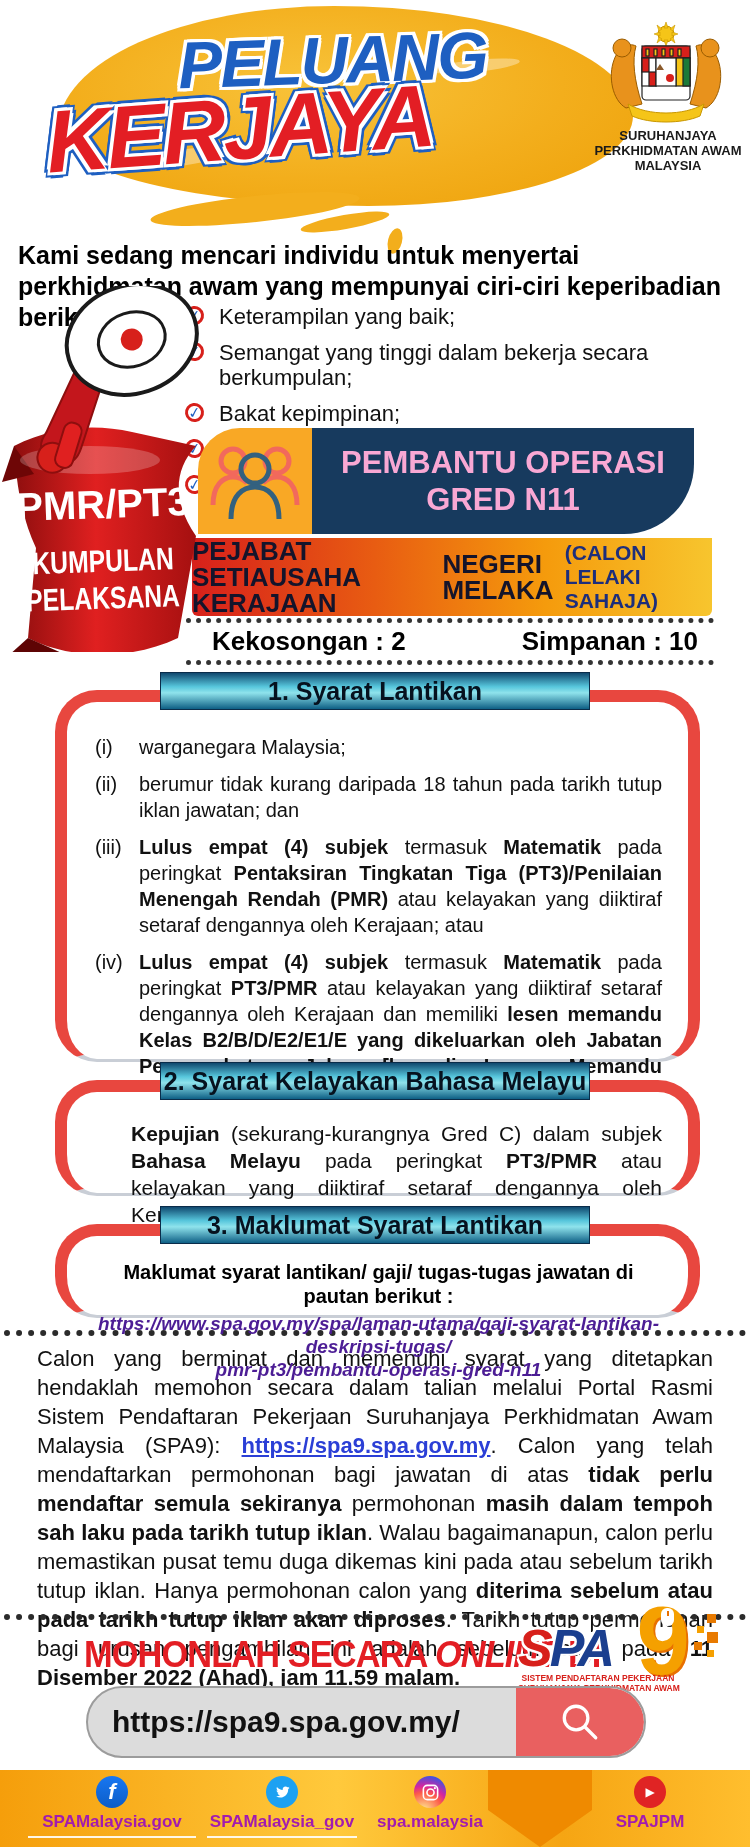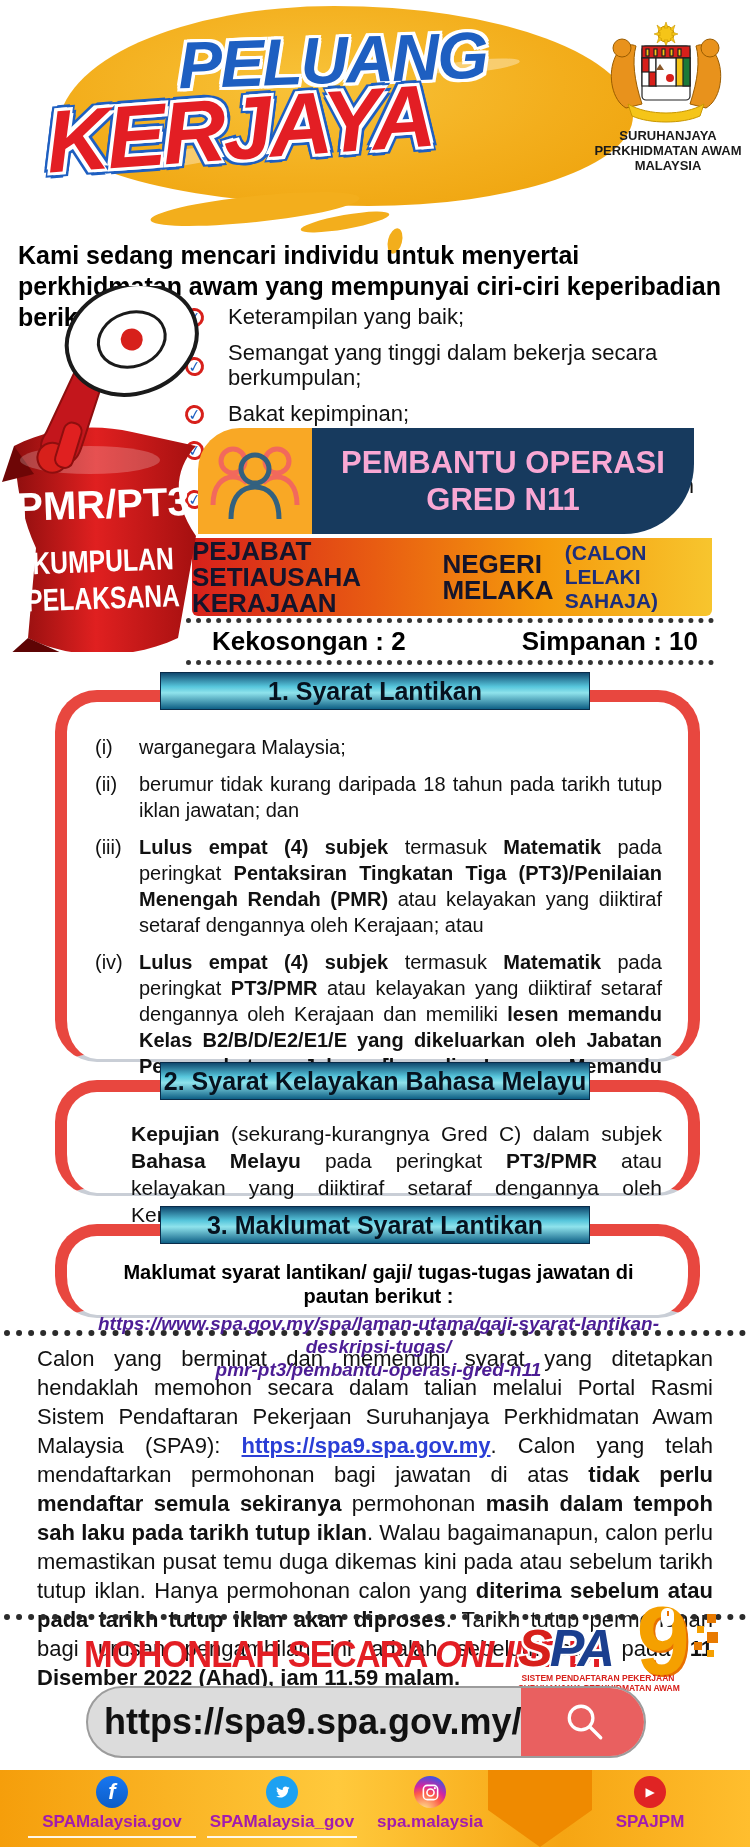--- a/index.html
+++ b/index.html
@@ -29,21 +29,21 @@
     color:#E31E24;letter-spacing:-3px;transform:rotate(-4deg);
     text-shadow:-3px -3px 0 #fff,3px -3px 0 #fff,-3px 3px 0 #fff,3px 3px 0 #fff,
                 -6px 0 0 #1E5FC1,6px 0 0 #1E5FC1,0 -6px 0 #1E5FC1,0 6px 0 #1E5FC1,
                 -5px -5px 0 #1E5FC1,5px -5px 0 #1E5FC1,-5px 5px 0 #1E5FC1,5px 5px 0 #1E5FC1;
   }
   .agency{left:592px;top:128px;width:152px;text-align:center;font-size:13px;font-weight:bold;line-height:15px;color:#1a1a1a;}
 
   
   .intro-heading{left:18px;top:240px;width:716px;font-size:25px;font-weight:bold;line-height:31px;color:#000;}
   .bullets{left:185px;top:304px;width:545px;}
-  .bullet{display:flex;gap:24px;margin-bottom:11px;font-size:22px;line-height:25px;color:#111;align-items:center;}
+  .bullet{display:flex;gap:15px;margin-bottom:11px;font-size:22px;line-height:25px;color:#111;}
   .check{flex:none;width:19px;height:19px;margin-top:2px;border:3px solid #D7201B;border-radius:50%;
          display:flex;align-items:center;justify-content:center;
          color:#1E5FC1;font-weight:bold;font-size:15px;transform:rotate(-8deg);}
 
   
   .panel-people{left:198px;top:428px;width:114px;height:106px;background:#F9A825;border-radius:42px 0 0 0;
                 display:flex;align-items:center;justify-content:center;}
   .panel-navy{left:312px;top:428px;width:382px;height:106px;background:#173A5E;border-radius:0 0 70px 0;
               display:flex;flex-direction:column;align-items:center;justify-content:center;}
   .panel-navy div{color:#f9a8d4;font-weight:bold;font-size:31px;line-height:37px;letter-spacing:0;}
@@ -95,21 +95,21 @@
   .spa-s{color:#D7201B;}.spa-pa{color:#1B3F8F;}
   .spa-caption{position:absolute;left:0;top:74px;width:160px;text-align:center;
             font-size:8.5px;font-weight:bold;color:#D7201B;line-height:9.5px;white-space:nowrap;}
   .pix{position:absolute;background:#E87A00;}
   .mouse{position:absolute;right:44px;top:8px;width:13px;height:18px;background:#fff;border-radius:6px;}
   .mouse::after{content:"";position:absolute;left:5.5px;top:3px;width:2px;height:5px;background:#E87000;}
 
   
   .search-bar{left:86px;top:1686px;width:560px;height:72px;background:#DCDCDC;border:2px solid #9c9c9c;
               border-radius:38px;display:flex;align-items:center;overflow:hidden;}
-  .search-url{flex:1;padding-left:16px;font-size:36px;font-weight:bold;color:#111;}
+  .search-url{flex:1;padding-left:24px;font-size:30px;font-weight:bold;color:#111;}
   .search-btn{flex:none;width:128px;height:100%;background:#E96060;display:flex;align-items:center;justify-content:center;border-radius:0 36px 36px 0;}
 
   
   .footer-band{left:0;top:1770px;width:750px;height:77px;
                background:linear-gradient(90deg,#F59E0B 0%,#FFC93C 45%,#F6A513 75%,#FFBE2E 100%);}
   .fold{left:488px;top:1770px;width:104px;height:77px;background:#EF8A00;
         clip-path:polygon(0 0,100% 0,100% 52%,50% 100%,0 52%);}
   .social{top:1776px;display:flex;flex-direction:column;align-items:center;z-index:5;}
   .social .ic{width:32px;height:32px;border-radius:50%;display:flex;align-items:center;justify-content:center;}
   .social .handle{margin-top:4px;font-size:17px;font-weight:bold;color:#a21caf;}

